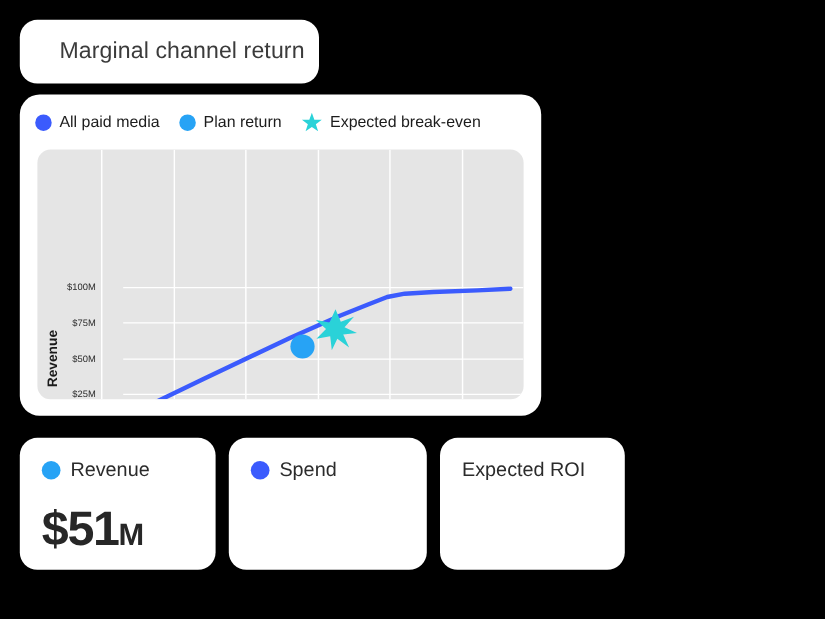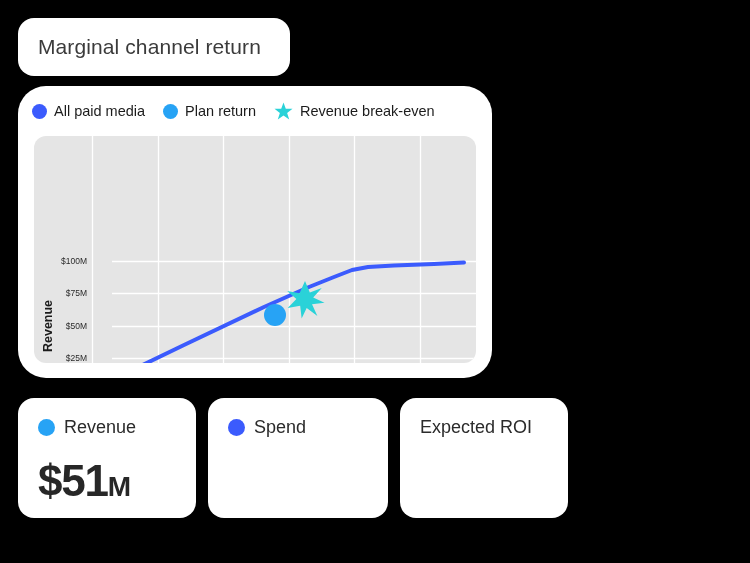--- a/index.html
+++ b/index.html
@@ -25,36 +25,36 @@
 
   
   #title-card {
     left: 18px;
     top: 18px;
     width: 272px;
     height: 58px;
     border-radius: 16px;
     display: flex;
     align-items: center;
-    padding-left: 20px;
+    padding-left: 36px;
   }
   #title-text {
     font-size: 21px;
     color: #3b3b3b;
     letter-spacing: 0.1px;
     font-weight: 400;
   }
 
   
   #chart-card {
     left: 18px;
     top: 86px;
     width: 474px;
     height: 292px;
-    border-radius: 28px;
+    border-radius: 18px;
   }
 
   #legend {
     position: absolute;
     left: 14px;
     top: 14px;
     display: flex;
     align-items: center;
     gap: 18px;
     height: 22px;
@@ -170,21 +170,21 @@
       <span class="legend-label">All paid media</span>
     </div>
     <div class="legend-item">
       <span class="legend-dot" style="background:#27a3f5"></span>
       <span class="legend-label">Plan return</span>
     </div>
     <div class="legend-item">
       <svg class="legend-star" viewBox="0 0 24 24">
         <polygon points="12,0.6 14.9,8.6 23.4,8.6 16.6,13.8 19.2,22 12,17 4.8,22 7.4,13.8 0.6,8.6 9.1,8.6" fill="#2ad2d8"></polygon>
       </svg>
-      <span class="legend-label">Revenue break-even</span>
+      <span class="legend-label">Expected break-even</span>
     </div>
   </div>
 
   <div id="plot-panel">
     <svg id="plot-svg" viewBox="0 0 442 227">
 
       <g stroke="#ffffff" stroke-width="1.3">
         <line x1="78" y1="125.5" x2="442" y2="125.5"></line>
         <line x1="78" y1="157.5" x2="442" y2="157.5"></line>
         <line x1="78" y1="190.5" x2="442" y2="190.5"></line>

